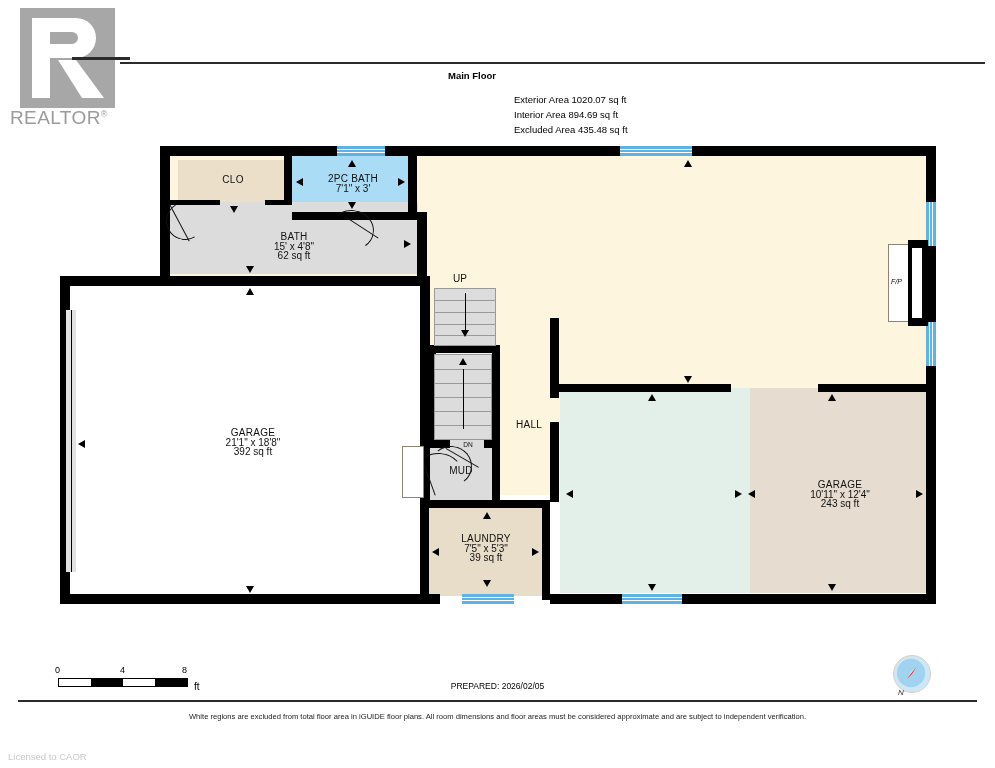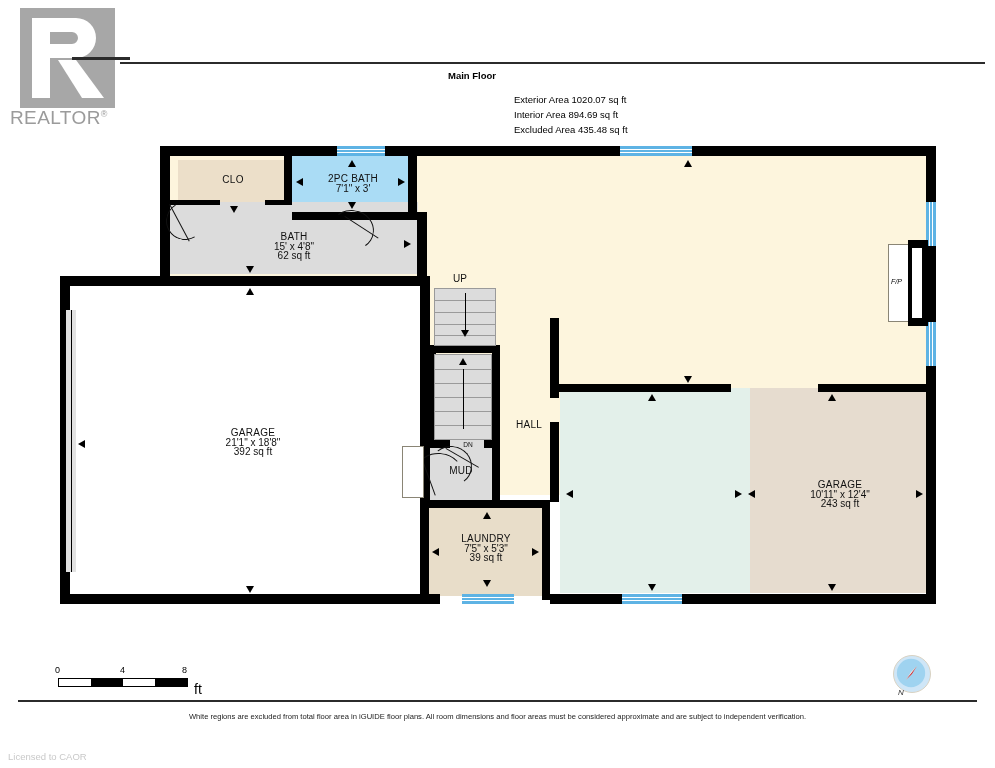--- a/index.html
+++ b/index.html
@@ -49,21 +49,21 @@
   .fp{position:absolute;border:1px solid #8a8575;background:#fff;box-sizing:border-box;}
   .fp span{position:absolute;left:2px;top:50%;margin-top:-5px;font-size:7px;font-style:italic;}
 
   
   .scale{position:absolute;left:58px;top:678px;width:130px;height:9px;
          border:1px solid #000;box-sizing:border-box;display:flex;}
   .scale div{flex:1;}
   .sc-b{background:#000;}
   .sc-w{background:#fff;}
   .sc-n{position:absolute;font-size:9px;}
-  .sc-ft{position:absolute;left:194px;top:681px;font-size:14px;}
+  .sc-ft{position:absolute;left:194px;top:681px;font-size:10px;}
   .prep{position:absolute;left:0;top:681px;width:995px;text-align:center;font-size:8.5px;}
   .frule{position:absolute;left:18px;top:700px;width:959px;height:2px;background:#2b2b2b;}
   .disc{position:absolute;left:0;top:712px;width:995px;text-align:center;font-size:7.6px;color:#222;}
   .lic{position:absolute;left:8px;top:751px;font-size:9.5px;color:#c9c9c9;}
 
   .compass{position:absolute;left:893px;top:655px;width:36px;height:36px;border-radius:50%;
            background:#cfe6f7;border:1px solid #d9d2c2;}
   .cn{position:absolute;left:898px;top:688px;font-size:8px;font-style:italic;color:#333;}
 </style>
 </head>
@@ -280,20 +280,21 @@
   <div class="sc-n" style="left:120px;top:665px;">4</div>
   <div class="sc-n" style="left:182px;top:665px;">8</div>
   <div class="scale">
     <div class="sc-w"></div>
     <div class="sc-b"></div>
     <div class="sc-w"></div>
     <div class="sc-b"></div>
   </div>
   <div class="sc-ft">ft</div>
 
+  <div class="prep">PREPARED: 2026/02/05</div>
 
   <div class="compass">
     <svg viewBox="0 0 36 36" width="34" height="34">
       <circle cx="18" cy="18" r="15" fill="#9fd3f0"></circle>
       <path d="M24 11 L13 25 L18 17 Z" fill="#fff" stroke="#ccc" stroke-width=".4"></path>
       <path d="M24 11 L13 25 L19 19 Z" fill="#e02020"></path>
     </svg>
   </div>
   <div class="cn">N</div>
 

